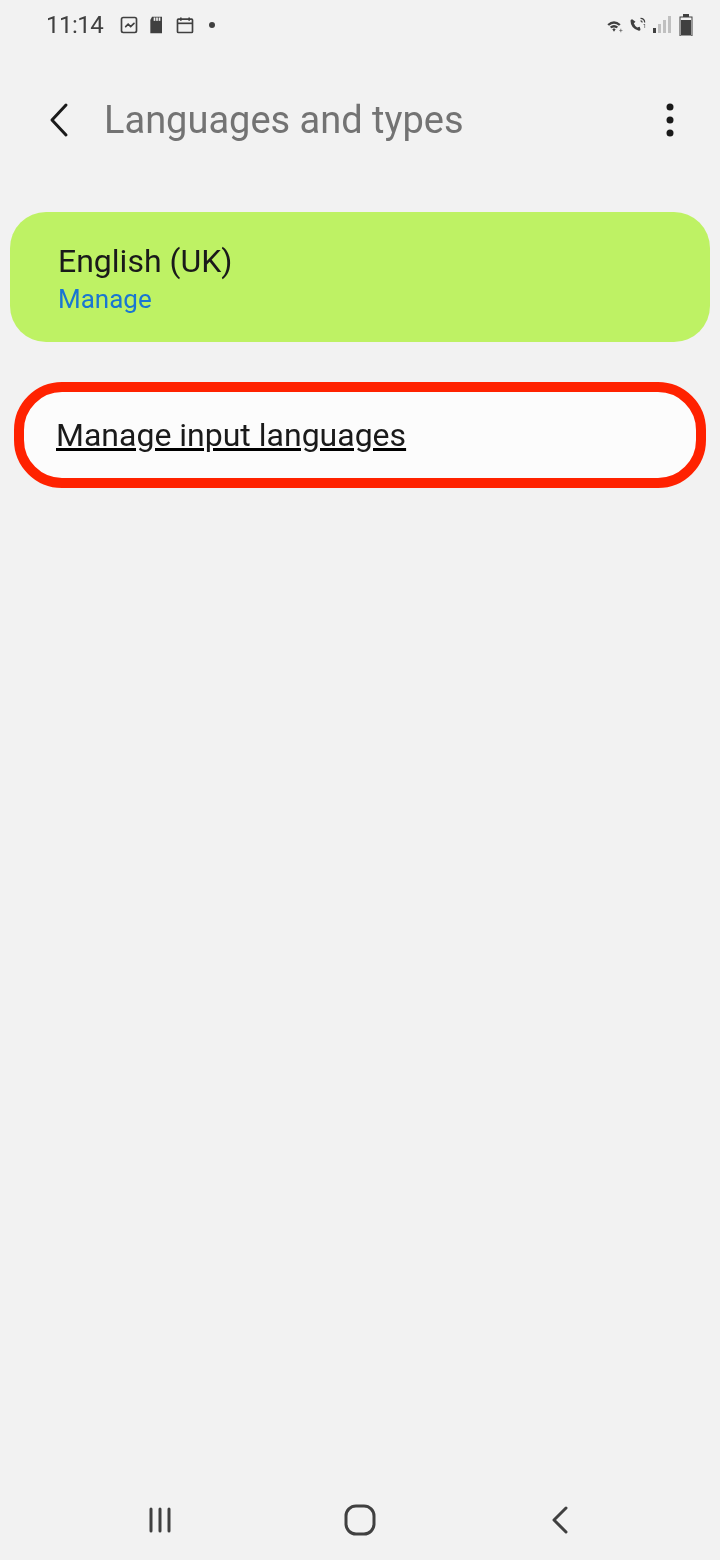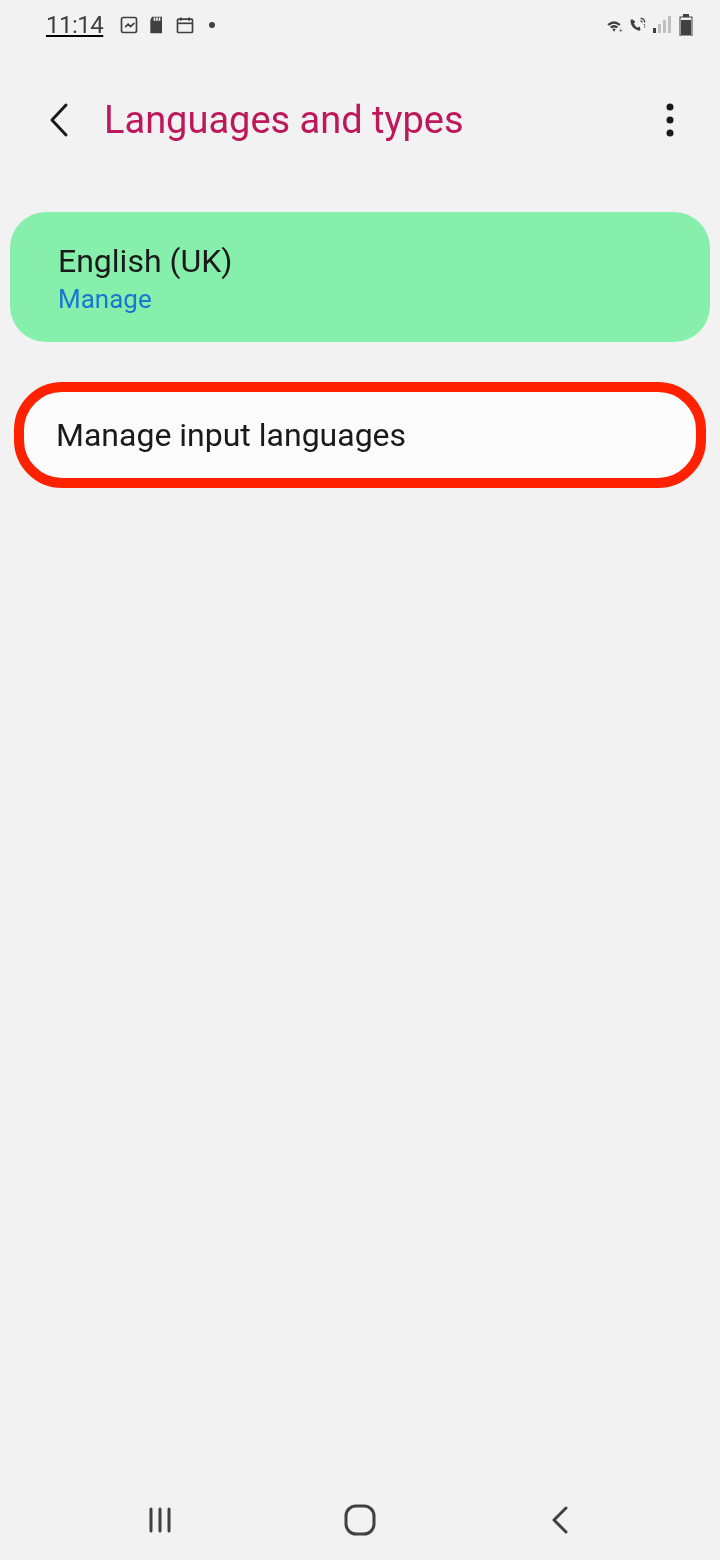--- a/index.html
+++ b/index.html
@@ -14,21 +14,20 @@
       background: #f2f2f2;
       position: relative;
       overflow: hidden;
     }
     .status-bar {
       display: flex;
       justify-content: space-between;
       align-items: center;
       padding: 10px 24px 8px 46px;
       height: 48px;
-      text-decoration: underline;
     }
     .status-left {
       display: flex;
       align-items: center;
       gap: 10px;
       color: #404040;
     }
     .status-time {
       font-size: 24px;
       color: #404040;
@@ -67,55 +66,56 @@
     }
     .back-icon {
       width: 30px;
       height: 44px;
       display: flex;
       align-items: center;
       justify-content: center;
     }
     .page-title {
       font-size: 38px;
-      color: #be185d;
+      color: #737373;
       font-weight: 400;
       flex: 1;
     }
     .more-icon {
       width: 40px;
       height: 44px;
       display: flex;
       align-items: center;
       justify-content: center;
     }
     .content {
       padding: 50px 10px 0 10px;
     }
     .card {
-      background: #86efac;
+      background: #bef264;
       border-radius: 36px;
       padding: 30px 48px 28px 48px;
       margin-bottom: 40px;
     }
     .card-title {
       font-size: 32px;
       color: #1a1a1a;
       margin-bottom: 4px;
     }
     .card-subtitle {
       font-size: 26px;
       color: #1976d2;
     }
     .card-highlight {
       background: #fcfcfc;
       border-radius: 48px;
       border: 10px solid #ff2200;
       padding: 24px 40px 24px 32px;
       margin: 0 4px;
+      text-decoration: underline;
     }
     .card-highlight .card-title {
       font-size: 32px;
       margin: 0;
     }
     .nav-bar {
       position: absolute;
       bottom: 0;
       left: 0;
       right: 0;

